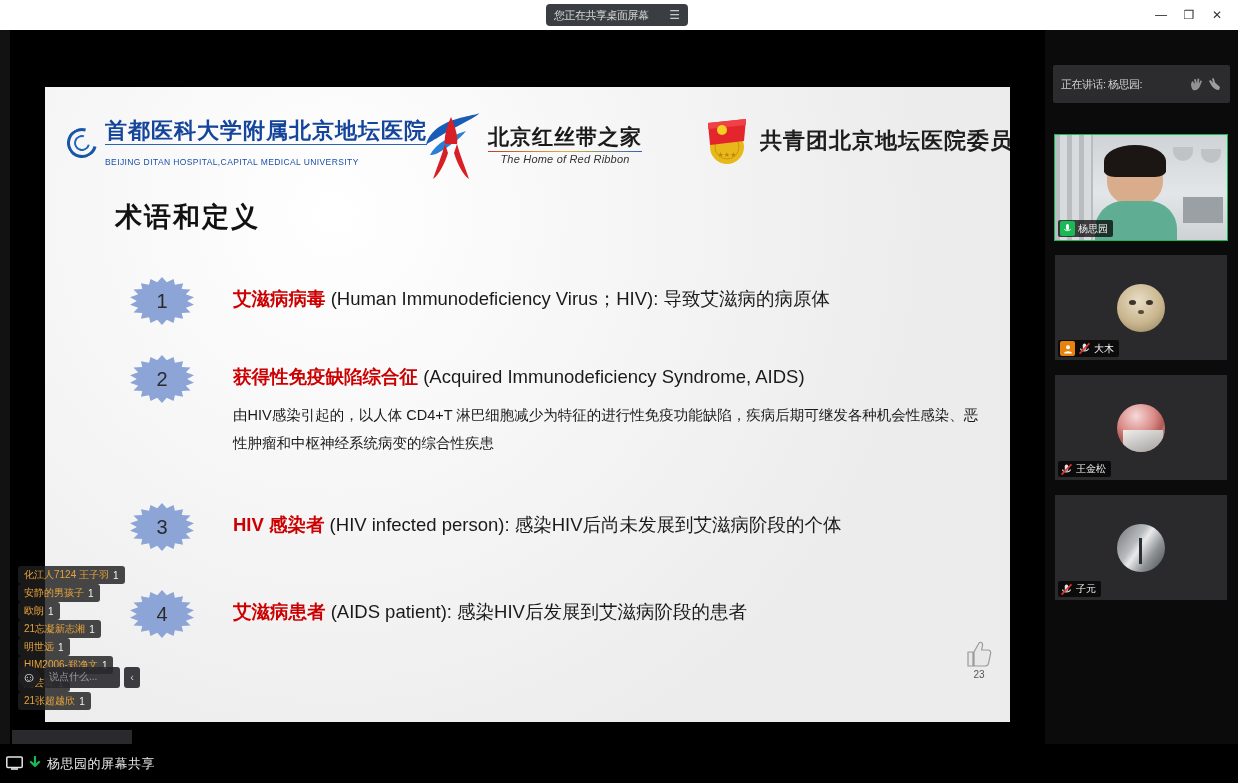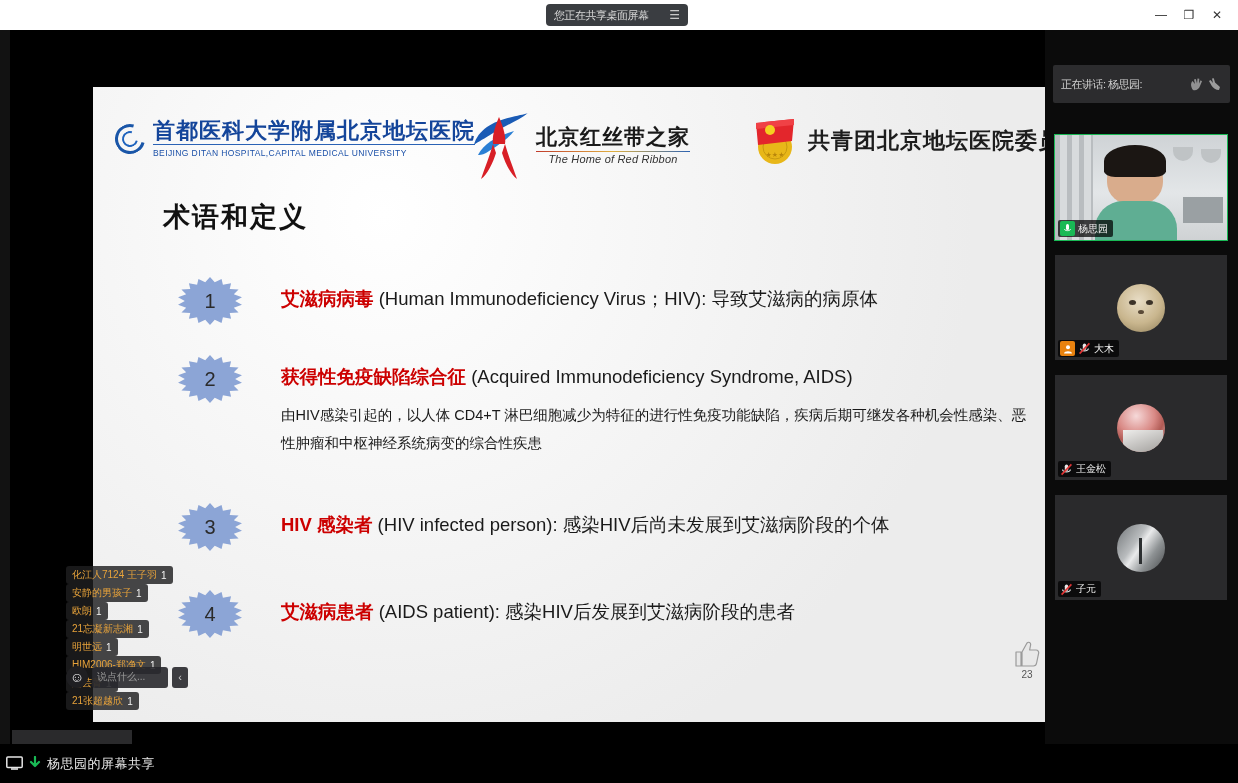--- a/index.html
+++ b/index.html
@@ -46,21 +46,20 @@
   
   .left-strip {
     position: absolute; left: 0; top: 0; width: 10px; height: 714px;
     background: #121212;
   }
 
   
   .share-area {
     position: absolute; left: 10px; top: 0; width: 1035px; height: 714px;
     background: #000;
-    margin-left: 48px;
   }
   .slide {
     position: absolute; left: 35px; top: 57px; width: 965px; height: 635px;
     background: #f2f2f2;
     background-image:
       radial-gradient(circle at 30% 20%, #ffffff 0%, #ececec 70%),
       repeating-linear-gradient(0deg, rgba(0,0,0,0.02) 0 1px, transparent 1px 2px);
     overflow: hidden;
   }
 
@@ -84,21 +83,21 @@
     border: 2.5px solid #1f63bd; border-right-color: transparent;
     transform: rotate(-30deg);
   }
   .ditan-text { display: flex; flex-direction: column; }
   .ditan-cn {
     font-size: 22px; font-weight: bold; color: #14459a;
     letter-spacing: 1px; line-height: 1.1;
   }
   .ditan-en {
     font-size: 8.5px; color: #1b50a8; letter-spacing: 0.4px;
-    border-top: 1px solid #2a62b5; margin-top: 1px; padding-top: 3px;
+    border-top: 1px solid #2a62b5; margin-top: 1px; padding-top: 12px;
     white-space: nowrap;
   }
 
   .logo-ribbon { left: 375px; top: 0px; }
   .ribbon-mark { width: 62px; height: 72px; margin-right: 6px; }
   .ribbon-text { display: flex; flex-direction: column; }
   .ribbon-cn {
     font-size: 21px; font-weight: bold; color: #1a1a1a;
     letter-spacing: 1px; line-height: 1.15;
   }

